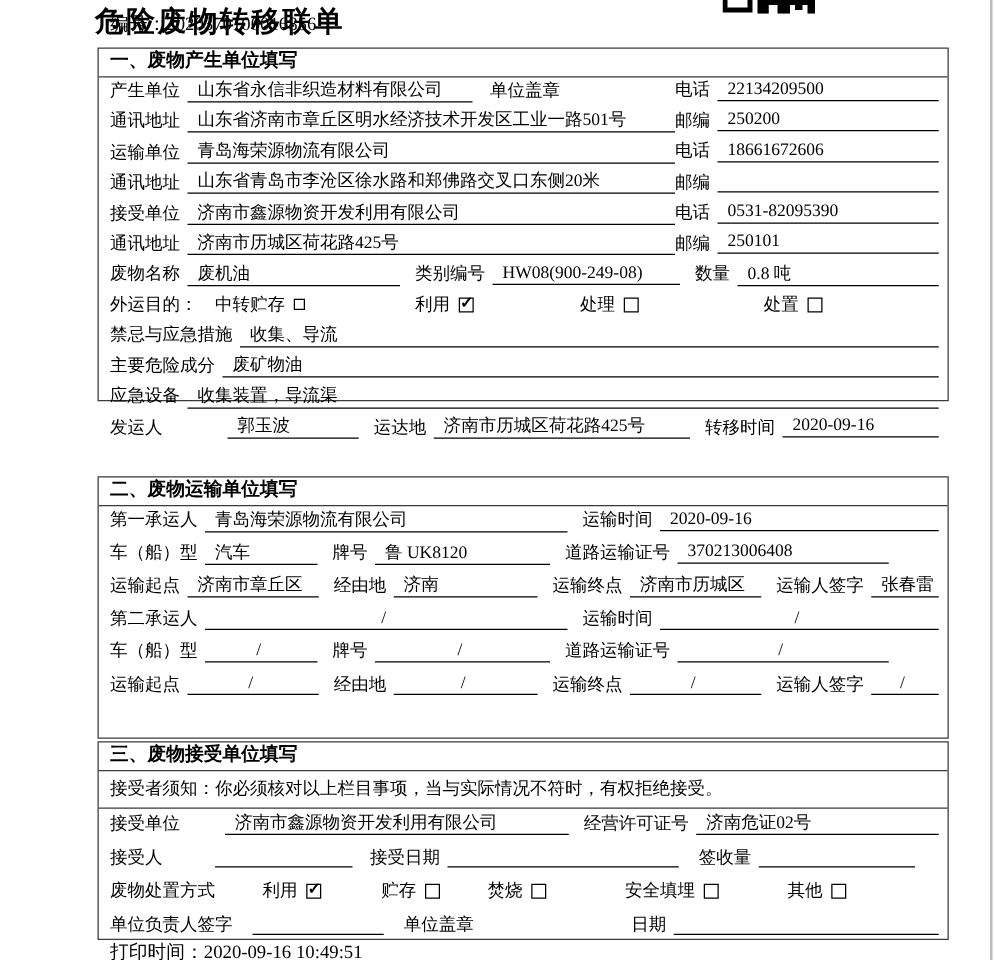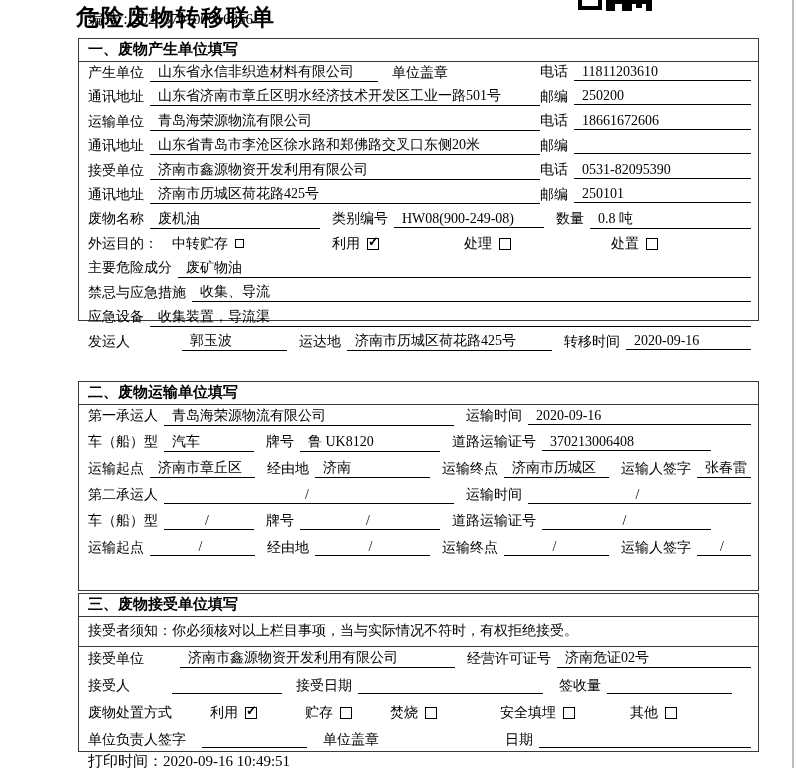--- a/index.html
+++ b/index.html
@@ -62,21 +62,21 @@
   <div class="box b1">
     <div class="bh">一、废物产生单位填写</div>
     <div class="rows">
       <div class="row">
         <div class="lw">
           <span class="lbl">产生单位</span>
           <span class="val v228">山东省永信非织造材料有限公司</span>
           <span class="lbl ml14">单位盖章</span>
         </div>
         <span class="lbl">电话</span>
-        <span class="val f1">11811203610</span>
+        <span class="val f1">22134209500</span>
       </div>
       <div class="row">
         <div class="lw">
           <span class="lbl">通讯地址</span>
           <span class="val f1">山东省济南市章丘区明水经济技术开发区工业一路501号</span>
         </div>
         <span class="lbl">邮编</span>
         <span class="val f1">250200</span>
       </div>
       <div class="row">
@@ -140,26 +140,26 @@
             </span>
         </span>
         <span class="opt ml100">
           <span>处置</span>
           <span class="cb">
               <i class="mk"></i>
             </span>
         </span>
       </div>
       <div class="row">
+        <span class="lbl">禁忌与应急措施</span>
+        <span class="val f1">收集、导流</span>
+      </div>
+      <div class="row">
         <span class="lbl">主要危险成分</span>
         <span class="val f1">废矿物油</span>
-      </div>
-      <div class="row">
-        <span class="lbl">禁忌与应急措施</span>
-        <span class="val f1">收集、导流</span>
       </div>
       <div class="row">
         <span class="lbl">应急设备</span>
         <span class="val f1">收集装置，导流渠</span>
       </div>
       <div class="row">
         <span class="lbl">发运人</span>
         <span class="val v105 ml46">郭玉波</span>
         <span class="lbl g">运达地</span>
         <span class="val v205">济南市历城区荷花路425号</span>

